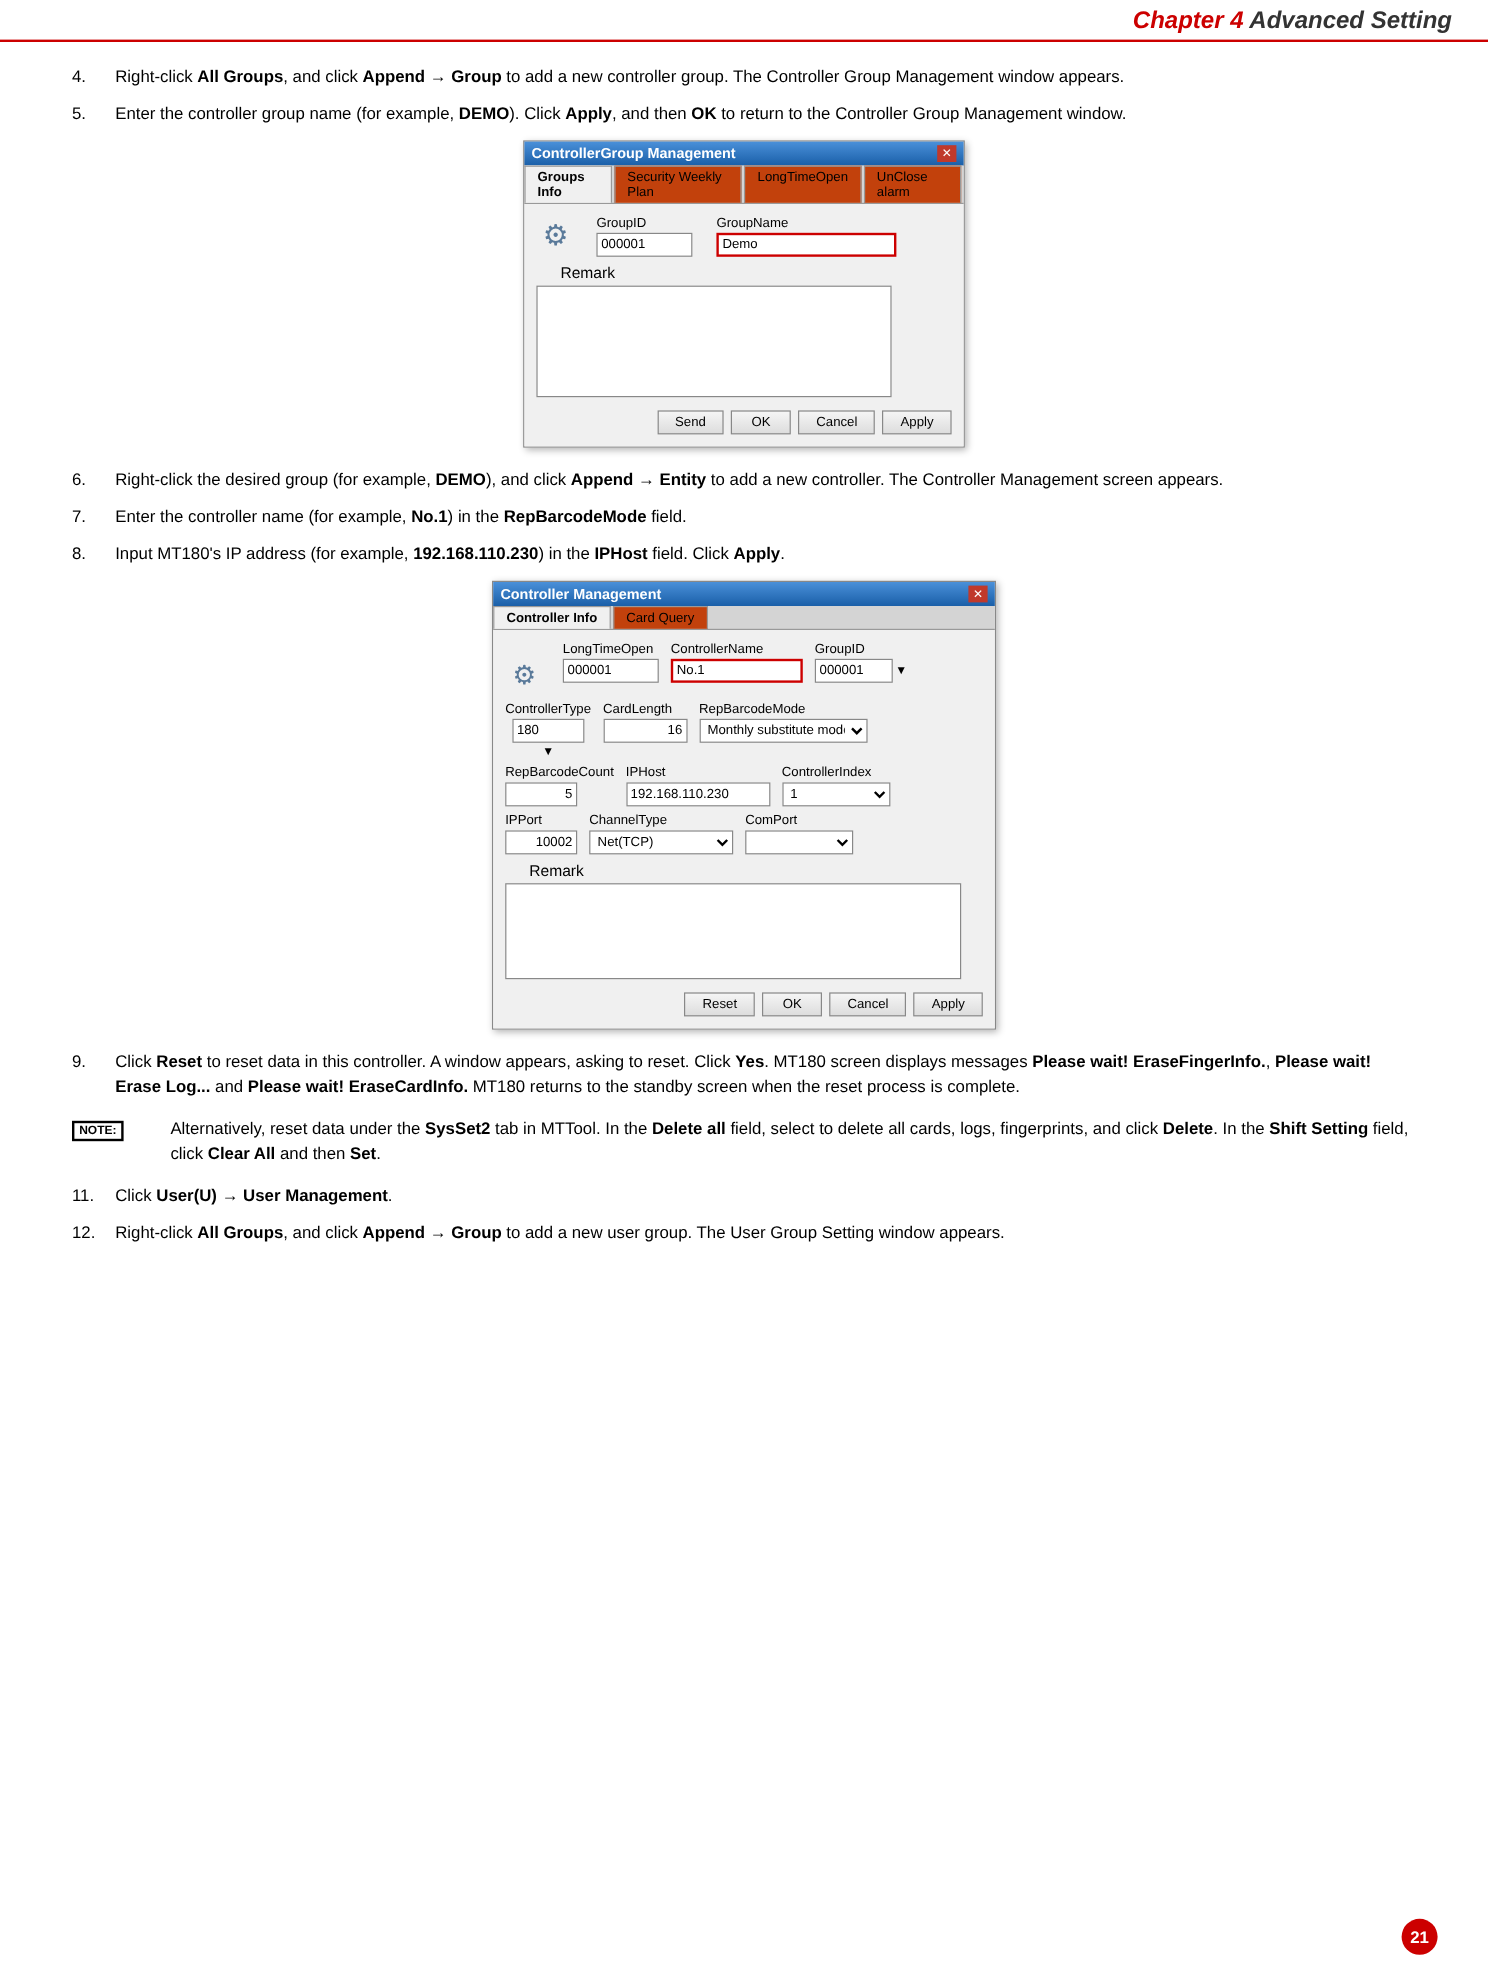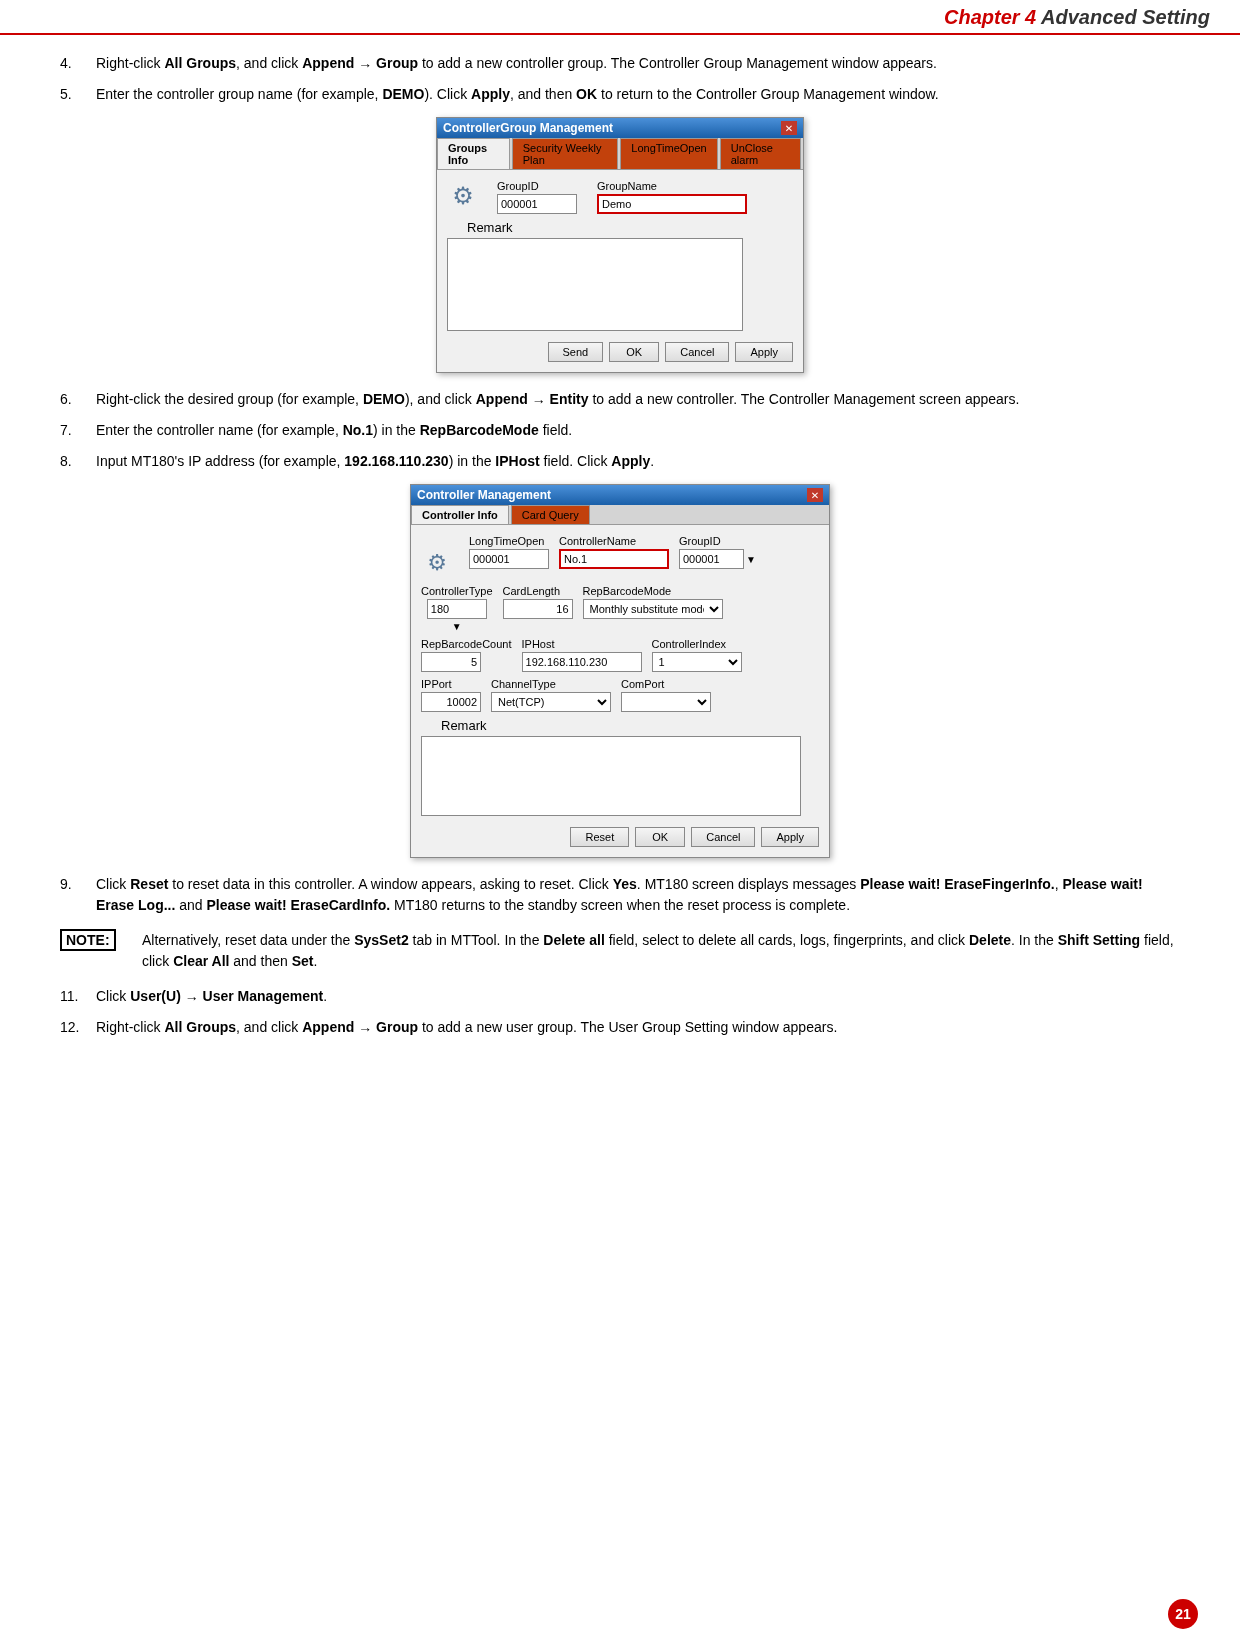--- a/index.html
+++ b/index.html
@@ -406,21 +406,21 @@
 
   <div class="list-item">
     <div class="list-num">9.</div>
     <div class="list-text">
       Click <b>Reset</b> to reset data in this controller. A window appears, asking to reset. Click <b>Yes</b>. MT180 screen displays messages <b>Please wait! EraseFingerInfo.</b>, <b>Please wait! Erase Log...</b> and <b>Please wait! EraseCardInfo.</b> MT180 returns to the standby screen when the reset process is complete.
     </div>
   </div>
 
   <div class="note-box">
     <div style="min-width:70px; padding-top:2px;">
-      <span style="font-weight:bold; font-size:14px; border:2px solid #000; padding:1px 4px; white-space:nowrap;">NOTE:</span>
+      <span style="font-weight:bold; font-size:10px; border:2px solid #000; padding:1px 4px; white-space:nowrap;">NOTE:</span>
     </div>
     <div class="note-text">
       Alternatively, reset data under the <b>SysSet2</b> tab in MTTool. In the <b>Delete all</b> field, select to delete all cards, logs, fingerprints, and click <b>Delete</b>. In the <b>Shift Setting</b> field, click <b>Clear All</b> and then <b>Set</b>.
     </div>
   </div>
 
 
   <div class="list-item">
     <div class="list-num">11.</div>
     <div class="list-text">

